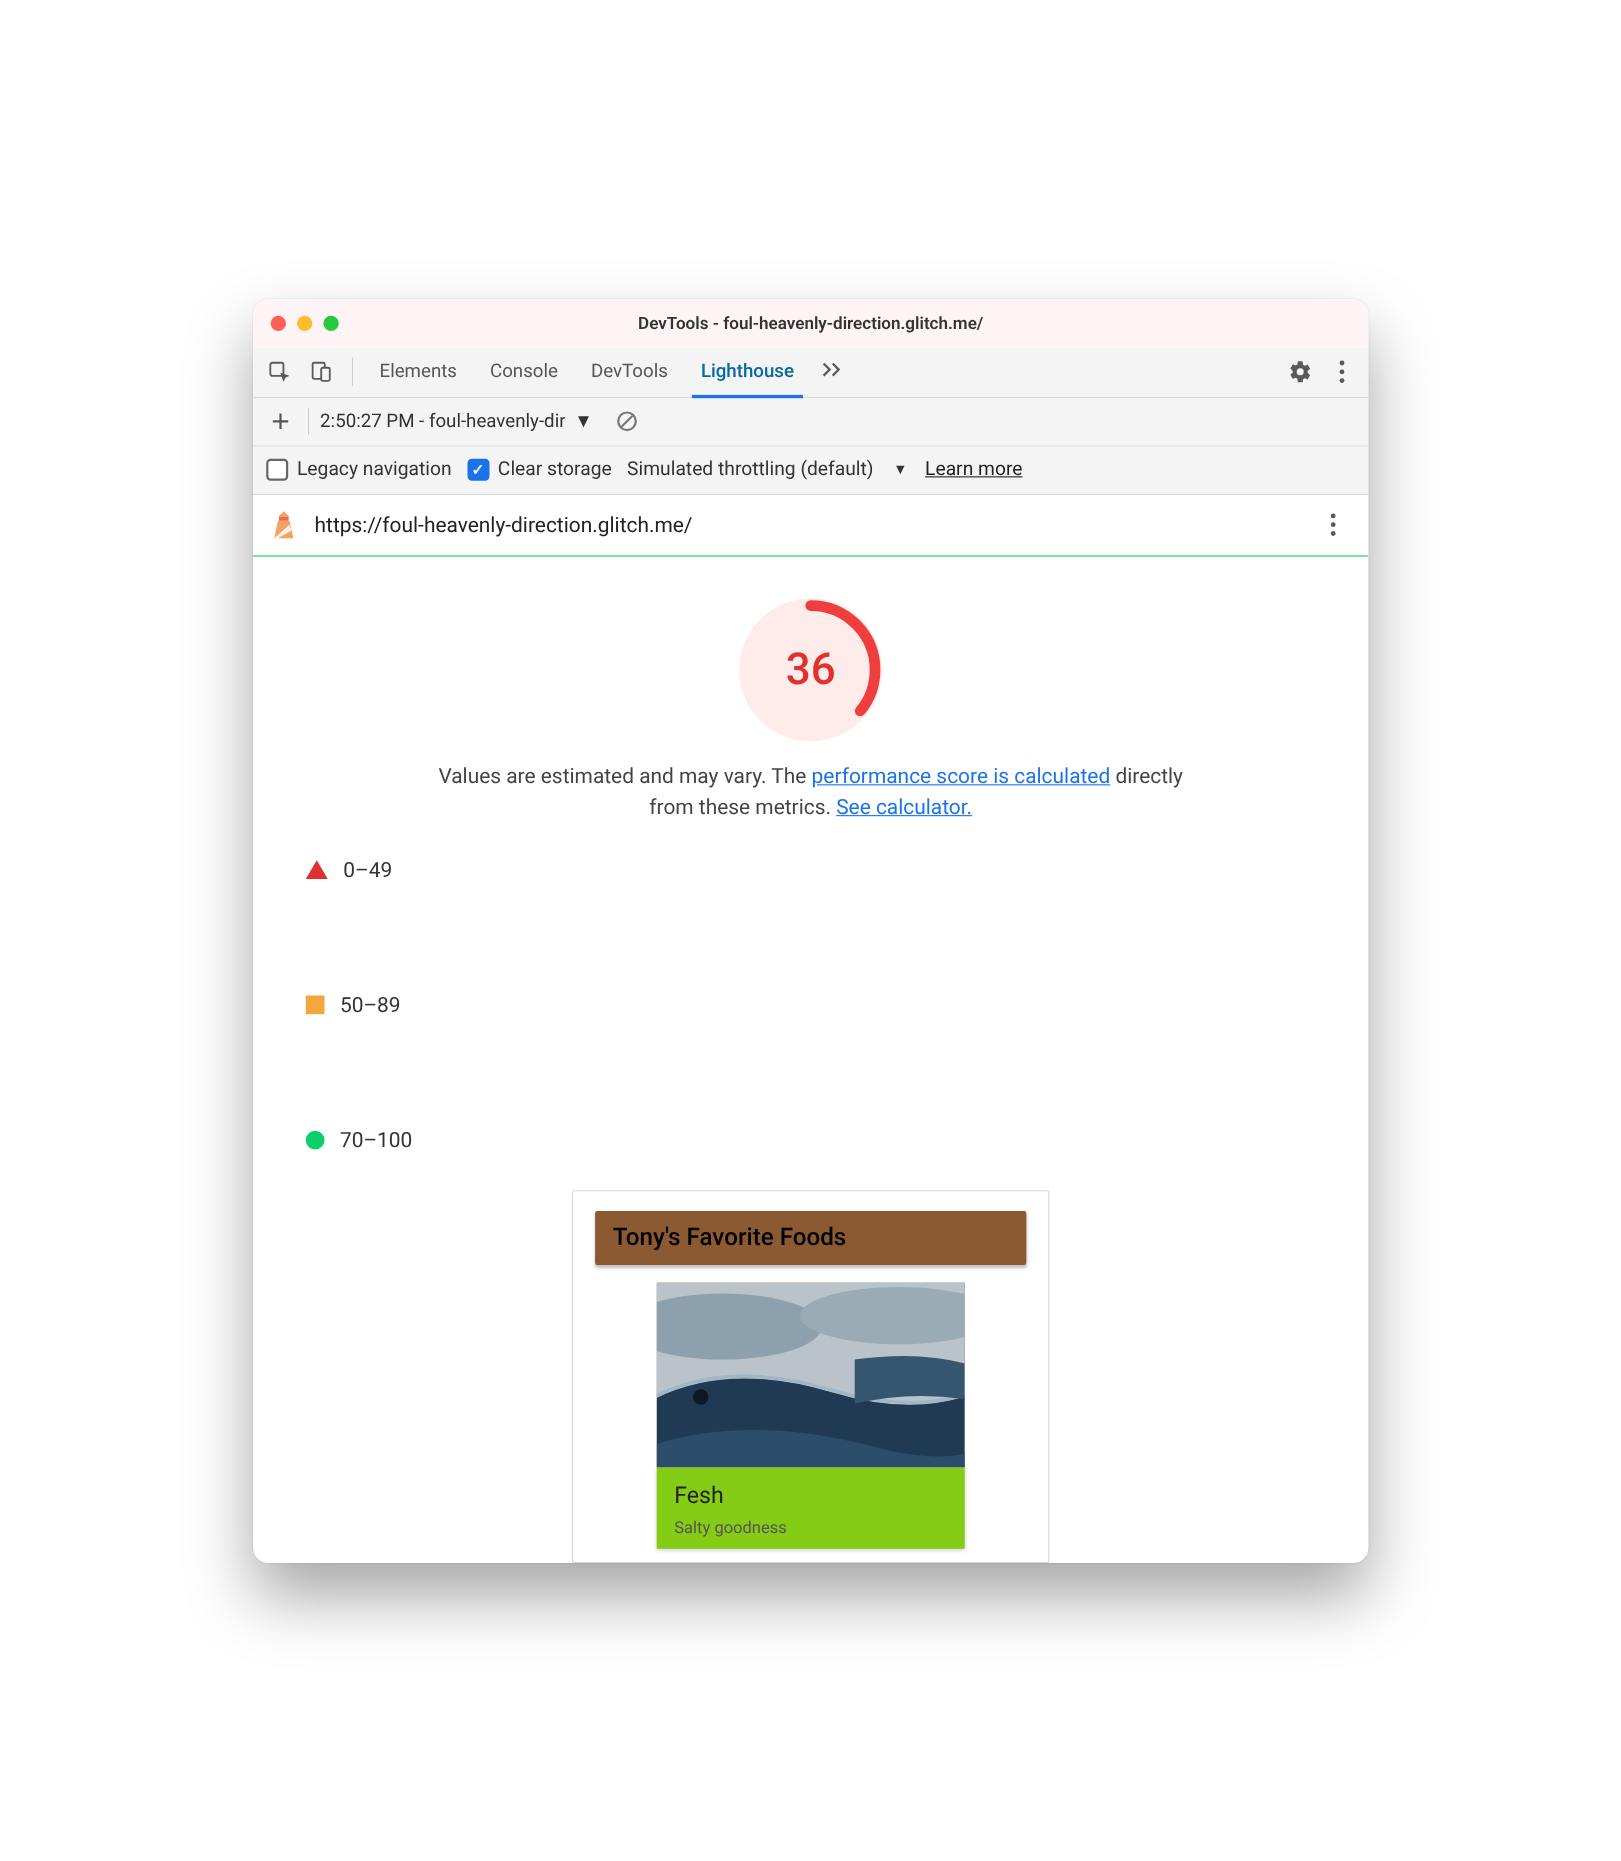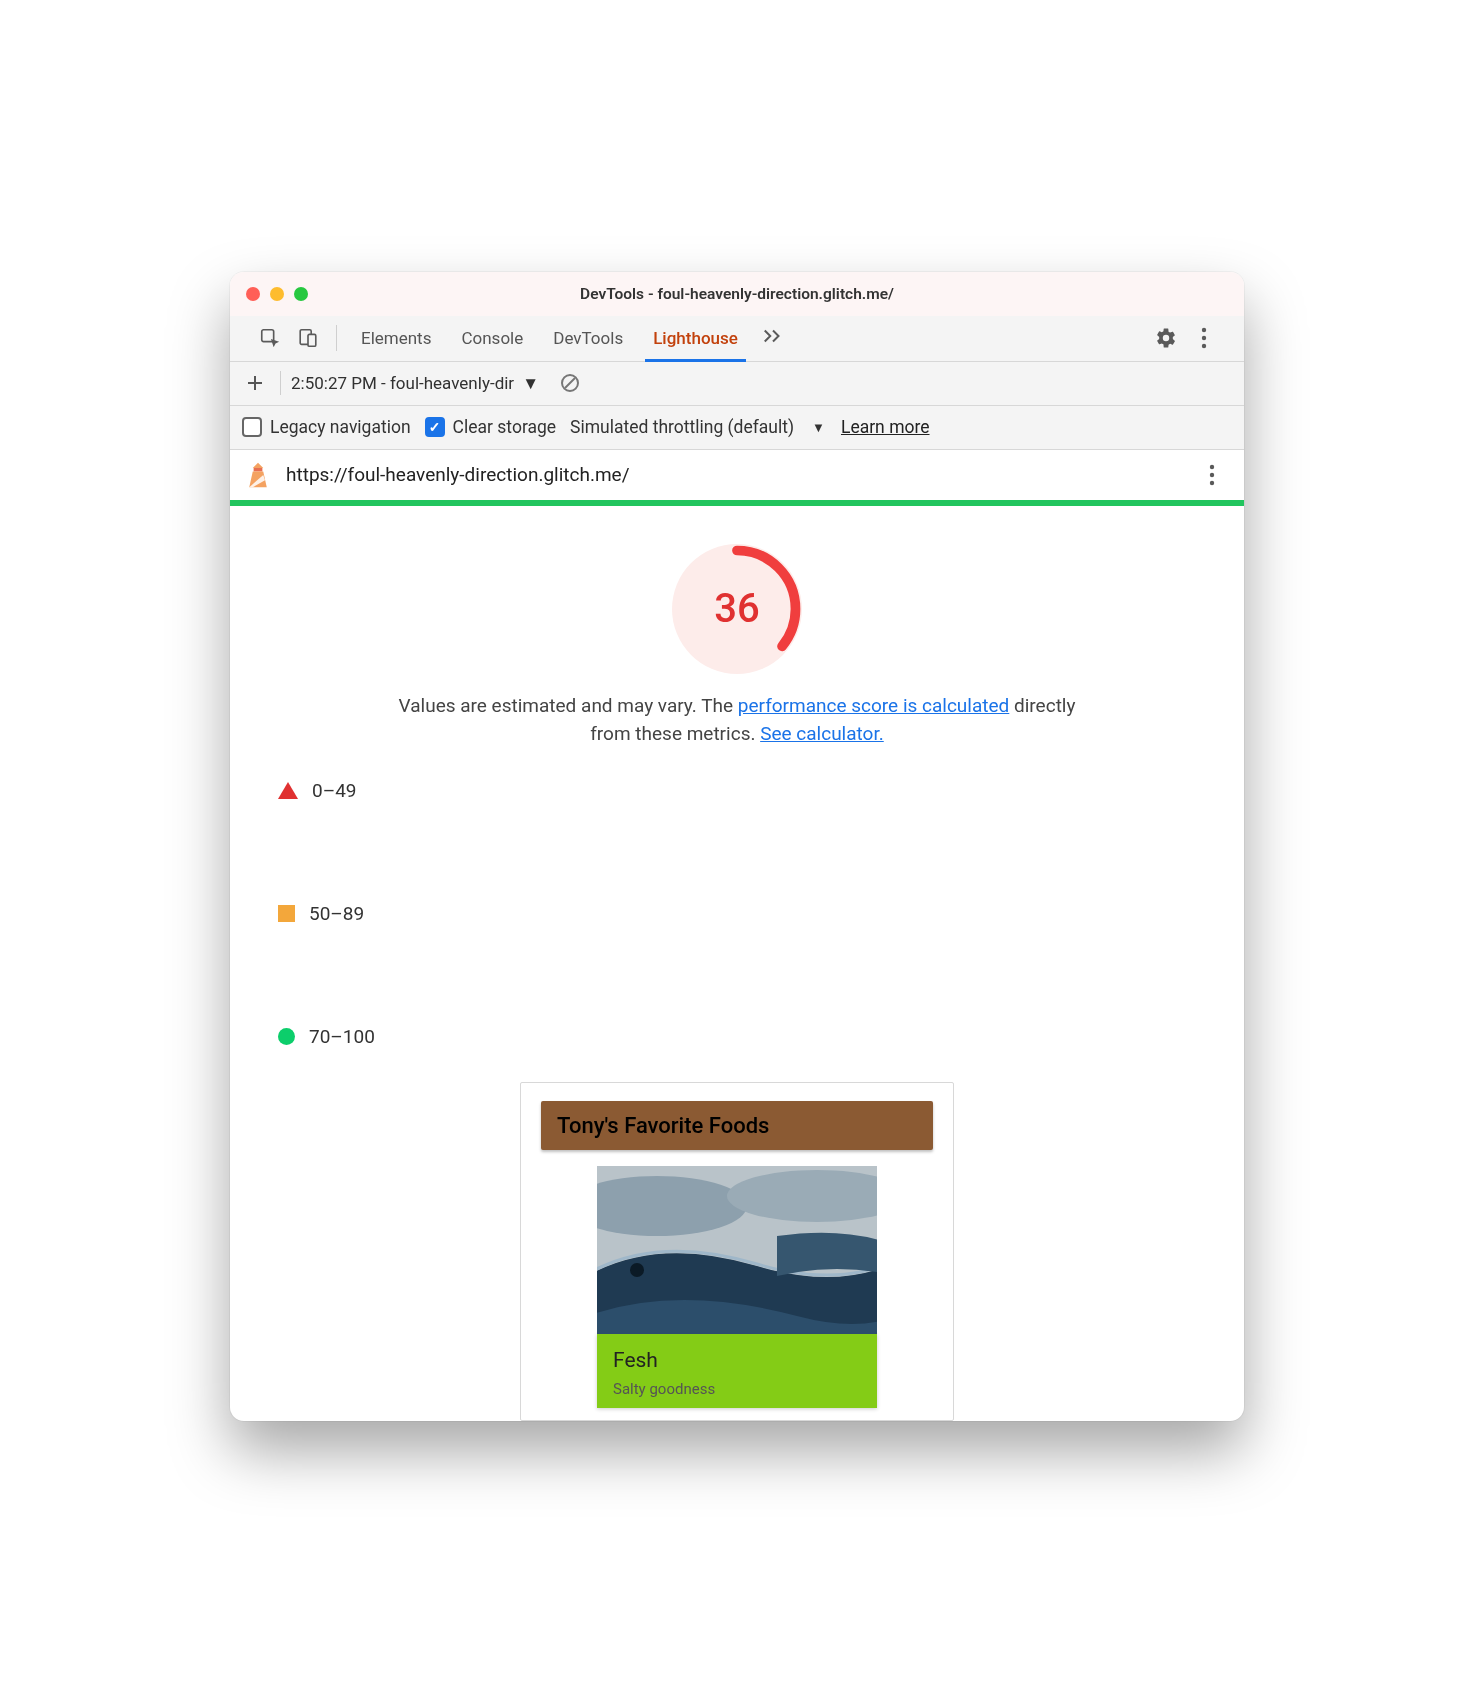--- a/index.html
+++ b/index.html
@@ -34,33 +34,33 @@
   .tl.green { background:#27c840; }
   .titlebar-title {
     position:absolute; left:0; right:0; text-align:center;
     font-weight:600; font-size:15.5px; color:#333;
     pointer-events:none;
   }
   
   .devtools-bar {
     height: 46px; display:flex; align-items:center;
     border-bottom:1px solid #d7d7d7; background:#f4f4f4;
-    padding: 0 22px; gap: 2px;
+    padding: 0 6px; gap: 2px;
   }
   .dt-iconbtn {
     width:36px; height:36px; display:flex; align-items:center; justify-content:center;
     color:#5a5a5a; border-radius:2px;
   }
   .dt-iconbtn svg { display:block; }
   .dt-sep { width:1px; height:26px; background:#cfcfcf; margin:0 8px; }
   .dt-tab {
     padding: 0 14px; height:46px; display:flex; align-items:center;
     font-size:17px; color:#555; cursor:pointer; position:relative;
   }
-  .dt-tab.active { color:#c2410c; font-weight:500; }
+  .dt-tab.active { color:#0369a1; font-weight:500; }
   .dt-tab.active::after {
     content:""; position:absolute; left:6px; right:6px; bottom:-1px; height:3px; background:#1a73e8;
   }
   .dt-overflow { color:#5a5a5a; padding:0 8px; }
   .dt-spacer { flex:1; }
   
   .lh-toolbar {
     height:44px; display:flex; align-items:center; gap:10px;
     border-bottom:1px solid #d7d7d7; background:#f4f4f4; padding:0 10px;
   }
@@ -83,21 +83,21 @@
     appearance:none; width:20px; height:20px; border:2px solid #666; border-radius:4px; background:#fff;
     display:inline-flex; align-items:center; justify-content:center; cursor:pointer;
   }
   input.fake-checkbox:checked { background:#1a73e8; border-color:#1a73e8; }
   input.fake-checkbox:checked::after { content:"✓"; color:#fff; font-size:14px; font-weight:700; }
   .throttle-select { display:flex; align-items:center; gap:6px; color:#333; }
   .learn-more { text-decoration: underline; color:#222; margin-left:2px; }
   
   .url-row {
     height:56px; display:flex; align-items:center; gap:14px;
-    border-bottom:6px solid #22c55e; padding:0 14px; background:#fff;
+    border-bottom:1px solid #22c55e; padding:0 14px; background:#fff;
   }
   .lh-logo { width:28px; height:28px; flex:0 0 auto; }
   .url-text { font-size:19px; color:#222; flex:1; }
   
   .report { padding: 30px 48px 0; text-align:center; }
   .gauge-wrap { display:flex; justify-content:center; margin-top:8px; }
   .gauge { position:relative; width:130px; height:130px; }
   .gauge-bg { position:absolute; inset:0; border-radius:50%; background:#fdecea; }
   .gauge svg.arc { position:absolute; inset:0; }
   .gauge-num { position:absolute; inset:0; display:flex; align-items:center; justify-content:center; font-size:40px; font-weight:500; color:#e03131; }

